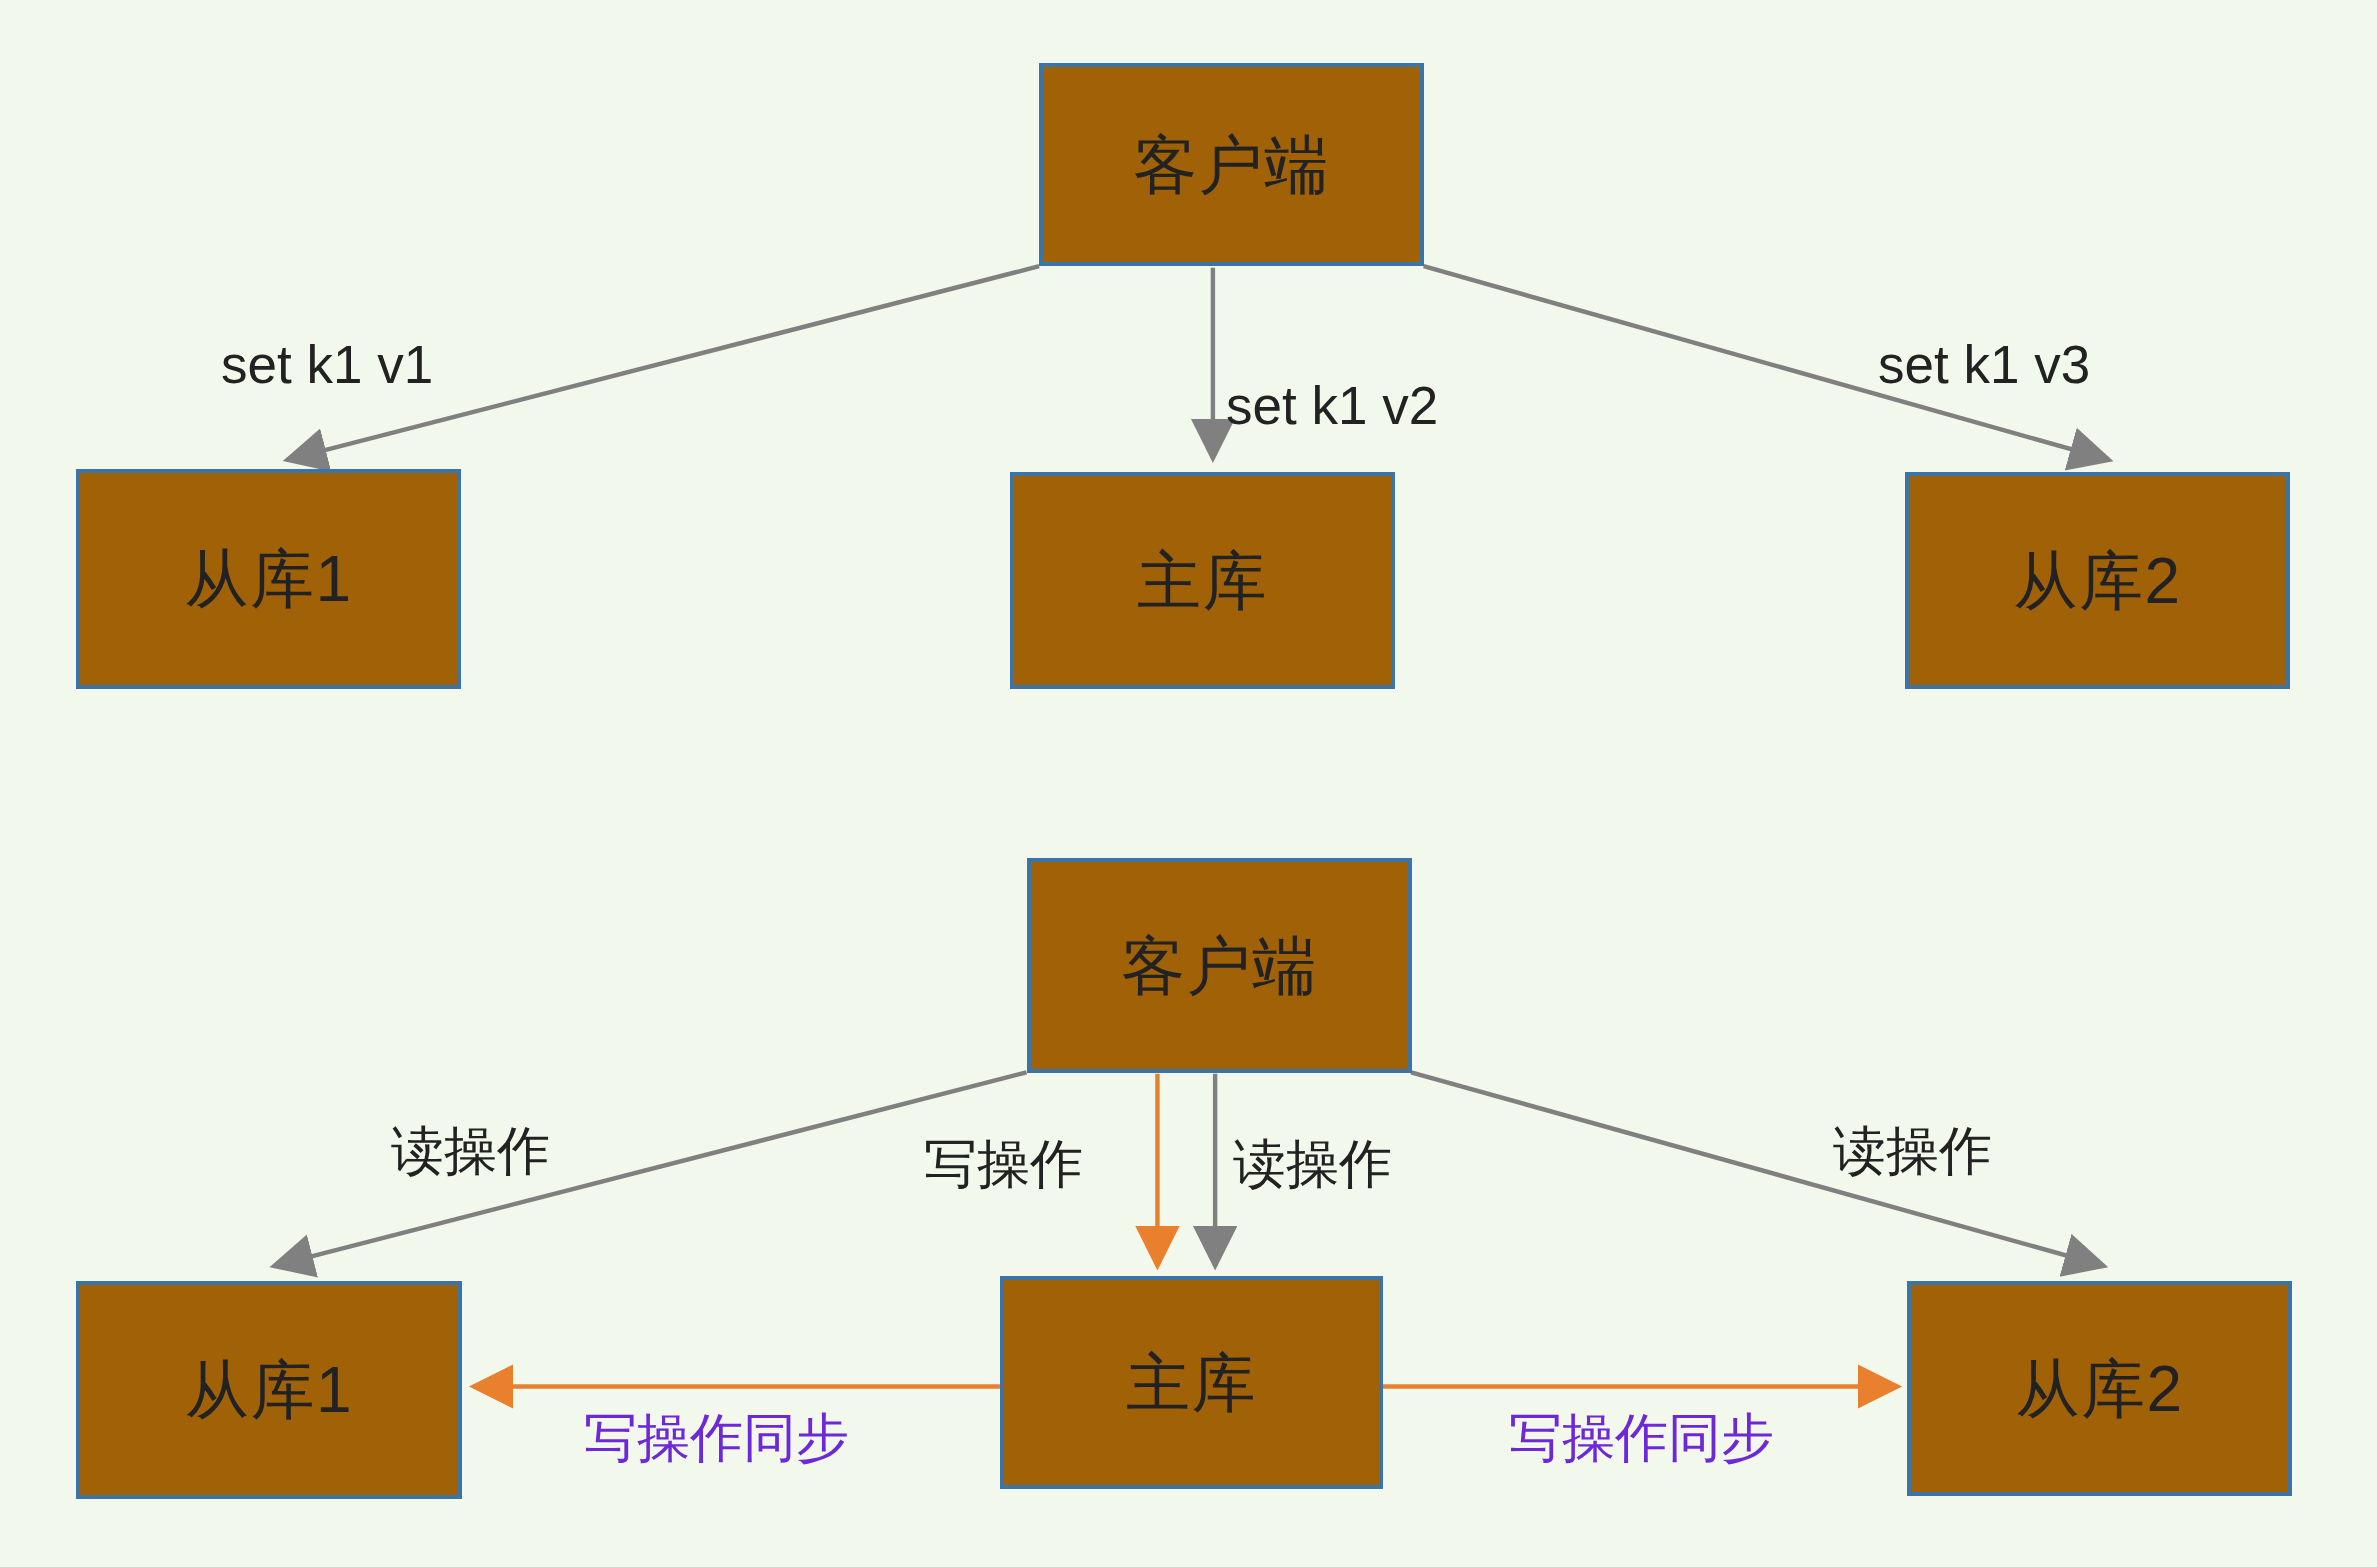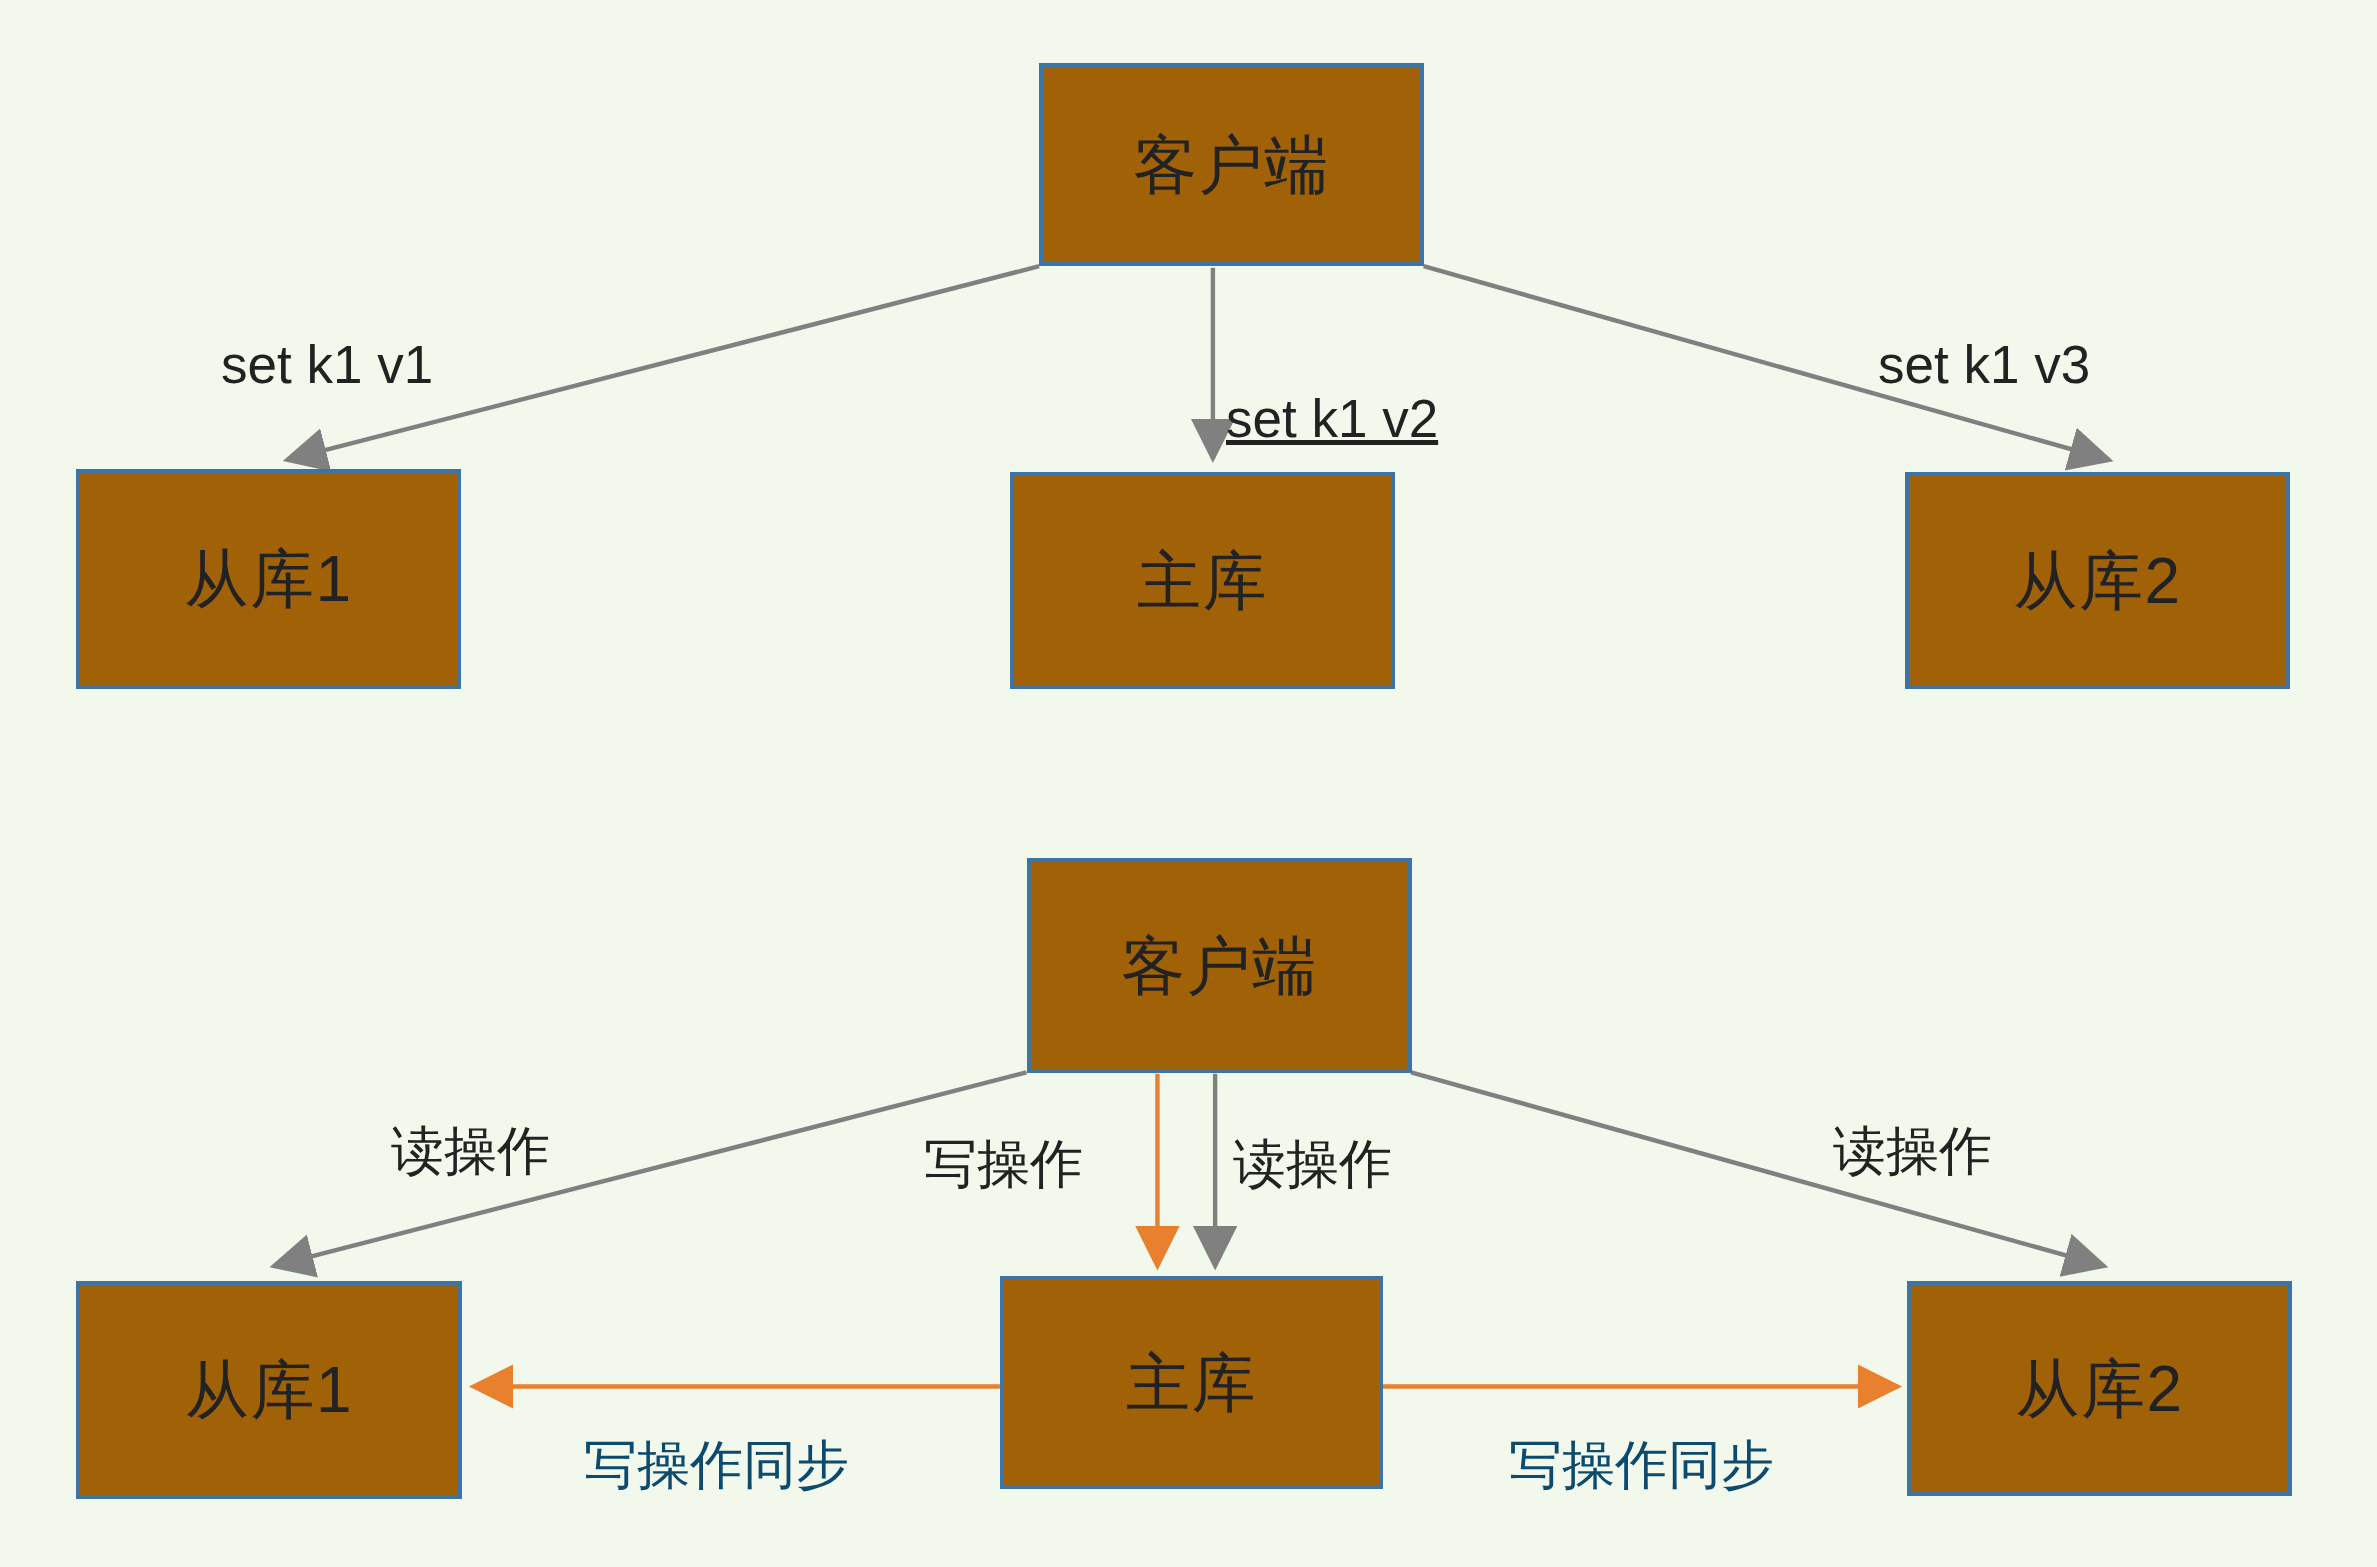--- a/index.html
+++ b/index.html
@@ -44,22 +44,21 @@
     white-space: nowrap;
   }
   .edge-label {
     position: absolute;
     font-size: 53px;
     color: #222222;
     white-space: nowrap;
     line-height: 1;
   }
   .edge-label.orange {
-    color: #0c4a6e;
-    margin-top: 27px;
+    color: #6d28d9;
   }
   .latin {
     letter-spacing: 0px;
   }
 </style>
 </head>
 <body>
 
 <div id="canvas">
 
@@ -114,21 +113,21 @@
   <div class="node" style="left:1010px; top:472px; width:385px; height:217px;">
     <span class="node-label">主库</span>
   </div>
 
   <div class="node" style="left:1905px; top:472px; width:385px; height:217px;">
     <span class="node-label">从库2</span>
   </div>
 
   <span class="edge-label latin" style="left:221px; top:338px;">set k1 v1</span>
 
-  <span class="edge-label latin" style="left:1226px; top:392px;text-decoration:underline;">set k1 v2</span>
+  <span class="edge-label latin" style="left:1226px; top:379px;">set k1 v2</span>
 
   <span class="edge-label latin" style="left:1878px; top:338px;">set k1 v3</span>
 
   <div class="node" style="left:1027px; top:858px; width:385px; height:215px;">
     <span class="node-label">客户端</span>
   </div>
 
   <div class="node" style="left:76px; top:1281px; width:386px; height:218px;">
     <span class="node-label">从库1</span>
   </div>

